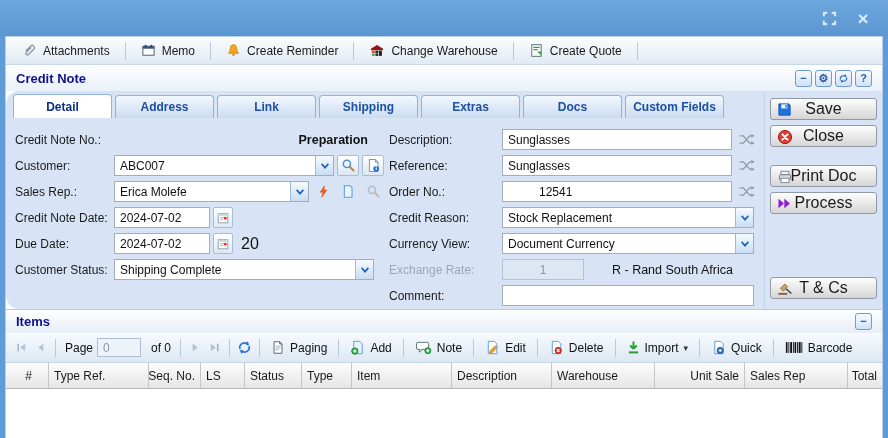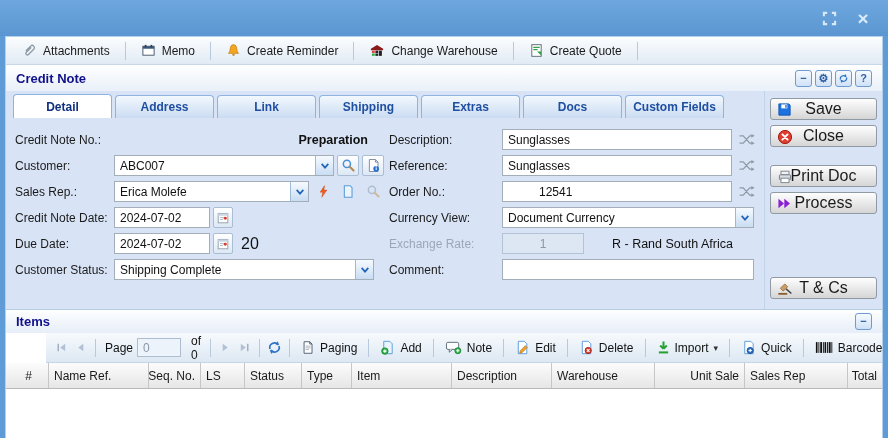--- a/index.html
+++ b/index.html
@@ -13,21 +13,21 @@
 
   .toolbar { flex:none; height:28px; background:linear-gradient(#fbfdfe,#e1eaf4); border-bottom:1px solid #c9d8e8; display:flex; align-items:center; padding:0 8px; gap:2px; }
   .tbtn { display:flex; align-items:center; gap:6px; padding:3px 8px; font-size:12px; color:#1a1a1a; border-radius:2px; cursor:default; }
   .sep { width:1px; height:18px; background:#b9c9dc; margin:0 5px; flex:none; }
 
   .sec-header { flex:none; height:26px; background:linear-gradient(#ffffff,#e9f0f9); display:flex; align-items:center; padding:0 10px; }
   .sec-title { font-size:13px; font-weight:bold; color:#10108a; }
   .hbtns { margin-left:auto; display:flex; gap:3px; }
   .hbtn { width:17px; height:17px; border:1px solid #6f9bd2; border-radius:3px; background:linear-gradient(#f6faff,#cfe2f6); display:flex; align-items:center; justify-content:center; font-size:11px; color:#2f5fa5; font-weight:bold; line-height:1; }
 
-  .main { flex:none; height:218px; background:#d8e4f6; display:flex; }
+  .main { flex:none; height:218px; background:#d8e4f6; display:flex;border-radius:13px; }
   .left { flex:1; min-width:0; display:flex; flex-direction:column; }
   .tabs-row { flex:none; height:27px; display:flex; align-items:flex-end; padding:4px 0 0 7px; gap:3px; }
   .tab { width:99px; height:23px; display:flex; align-items:center; justify-content:center; font-size:12px; font-weight:bold; color:#1f4fa0; background:linear-gradient(#f2f8fe,#cbdcf2); border:1px solid #8fb3e0; border-bottom:none; border-radius:4px 4px 0 0; cursor:default; }
   .tab.active { background:#fff; color:#0f2f7f; height:24px; }
 
   .form-area { flex:1; display:flex; padding-top:9px; }
   .fcol { display:flex; flex-direction:column; }
   .leftcol { width:378px; flex:none; padding-left:9px; }
   .rightcol { flex:1; min-width:0; padding-left:5px; }
   .frow { height:25px; display:flex; align-items:center; margin-bottom:1px; }
@@ -47,21 +47,21 @@
   .cur-name { font-size:12.5px; color:#111; margin-left:28px; }
   .ratein { width:82px; text-align:center; color:#8a97a8; background:#dde7f3; border-color:#b3c2d4; }
 
   .rpanel { flex:none; width:118px; border-left:1px solid #c2d4ea; background:#d8e4f6; display:flex; flex-direction:column; padding:7px 5px 8px 5px; }
   .abtn { position:relative; flex:none; height:22px; border:1px solid #8f9aa5; border-radius:3px; background:linear-gradient(#fefefe,#d5d5d5); font-size:16px; color:#1a1a1a; display:flex; align-items:center; justify-content:center; margin-bottom:5px; cursor:default; }
   .abtn .aicon { position:absolute; left:5px; top:2px; width:17px; height:17px; display:flex; align-items:center; justify-content:center; }
   .gap-before { margin-top:13px; }
   .push-down { margin-top:auto; margin-bottom:2px; }
 
   .items-head { flex:none; height:24px; background:linear-gradient(#fdfeff,#e7eef8); border-top:1px solid #b8cce4; display:flex; align-items:center; padding:0 10px; }
-  .items-toolbar { flex:none; height:30px; background:linear-gradient(#f7fafd,#dde8f3); border-bottom:1px solid #c6d6e7; display:flex; align-items:center; padding:0 6px; gap:0; font-size:12px; color:#111;margin-left:40px; }
+  .items-toolbar { flex:none; height:30px; background:linear-gradient(#f7fafd,#dde8f3); border-bottom:1px solid #c6d6e7; display:flex; align-items:center; padding:0 6px; gap:0; font-size:12px; color:#111; }
   .navbtn { width:19px; height:19px; display:flex; align-items:center; justify-content:center; flex:none; }
   .pglbl { padding:0 4px; }
   .pageinput { width:44px; height:19px; border:1px solid #aebdd0; background:#edf3fa; color:#8a97a8; font-size:12px; padding:0 5px; font-family:inherit; outline:none; }
   .itbtn { display:flex; align-items:center; gap:5px; padding:2px 6px; cursor:default; white-space:nowrap;justify-content:center; }
 
   .grid-head { flex:none; height:26px; background:linear-gradient(#fcfcfc,#e6e6e6); border-bottom:1px solid #b9b9b9; display:flex; align-items:stretch; font-size:12px; color:#1a1a1a; padding-left:3px; overflow:hidden; }
   .gh { flex:none; display:flex; align-items:center; padding:0 5px; border-right:1px solid #c6c6c6; white-space:nowrap; overflow:hidden; }
   .gh.c { justify-content:center; }
   .gh.r { justify-content:flex-end; }
   .gh.last { flex:1; border-right:none; }
@@ -285,20 +285,31 @@
               <input class="tinput" style="width: 230px; padding-left: 36px;" value="12541">
               <div class="flaticon">
                 <svg width="17" height="13" viewBox="0 0 18 14">
                     <path d="M1.5 3 H5.5 L12.5 11 H15 M1.5 11 H5.5 L12.5 3 H15" fill="none" stroke="#8f9aa5" stroke-width="1.4"></path>
                     <path d="M14.2 1 L17.8 3 L14.2 5 Z" fill="#8f9aa5"></path>
                     <path d="M14.2 9 L17.8 11 L14.2 13 Z" fill="#8f9aa5"></path>
                   </svg>
               </div>
             </div>
             <div class="frow">
+              <span class="lbl">Credit Reason:</span>
+              <div class="combo" style="width:252px">
+                <span class="cval">Stock Replacement</span>
+                <span class="carrow">
+                    <svg width="10" height="8" viewBox="0 0 12 9">
+                      <path d="M2 2 L6 6.5 L10 2" fill="none" stroke="#1f63b8" stroke-width="2"></path>
+                    </svg>
+                  </span>
+              </div>
+            </div>
+            <div class="frow">
               <span class="lbl">Currency View:</span>
               <div class="combo" style="width:252px">
                 <span class="cval">Document Currency</span>
                 <span class="carrow">
                     <svg width="10" height="8" viewBox="0 0 12 9">
                       <path d="M2 2 L6 6.5 L10 2" fill="none" stroke="#1f63b8" stroke-width="2"></path>
                     </svg>
                   </span>
               </div>
             </div>
@@ -487,21 +498,21 @@
               <rect x="18.2" y="1" width="1" height="12"></rect>
             </g>
           </svg>
         <span>Barcode</span>
       </div>
 
     </div>
 
     <div class="grid-head">
       <div class="gh c" style="width:40px">#</div>
-      <div class="gh" style="width:100px">Name Ref.</div>
+      <div class="gh" style="width:100px">Type Ref.</div>
       <div class="gh r" style="width:52px">Seq. No.</div>
       <div class="gh" style="width:44px">LS</div>
       <div class="gh" style="width:57px">Status</div>
       <div class="gh" style="width:50px">Type</div>
       <div class="gh" style="width:100px">Item</div>
       <div class="gh" style="width:100px">Description</div>
       <div class="gh" style="width:103px">Warehouse</div>
       <div class="gh r" style="width:90px">Unit Sale</div>
       <div class="gh" style="width:103px">Sales Rep</div>
       <div class="gh r last">Total</div>

